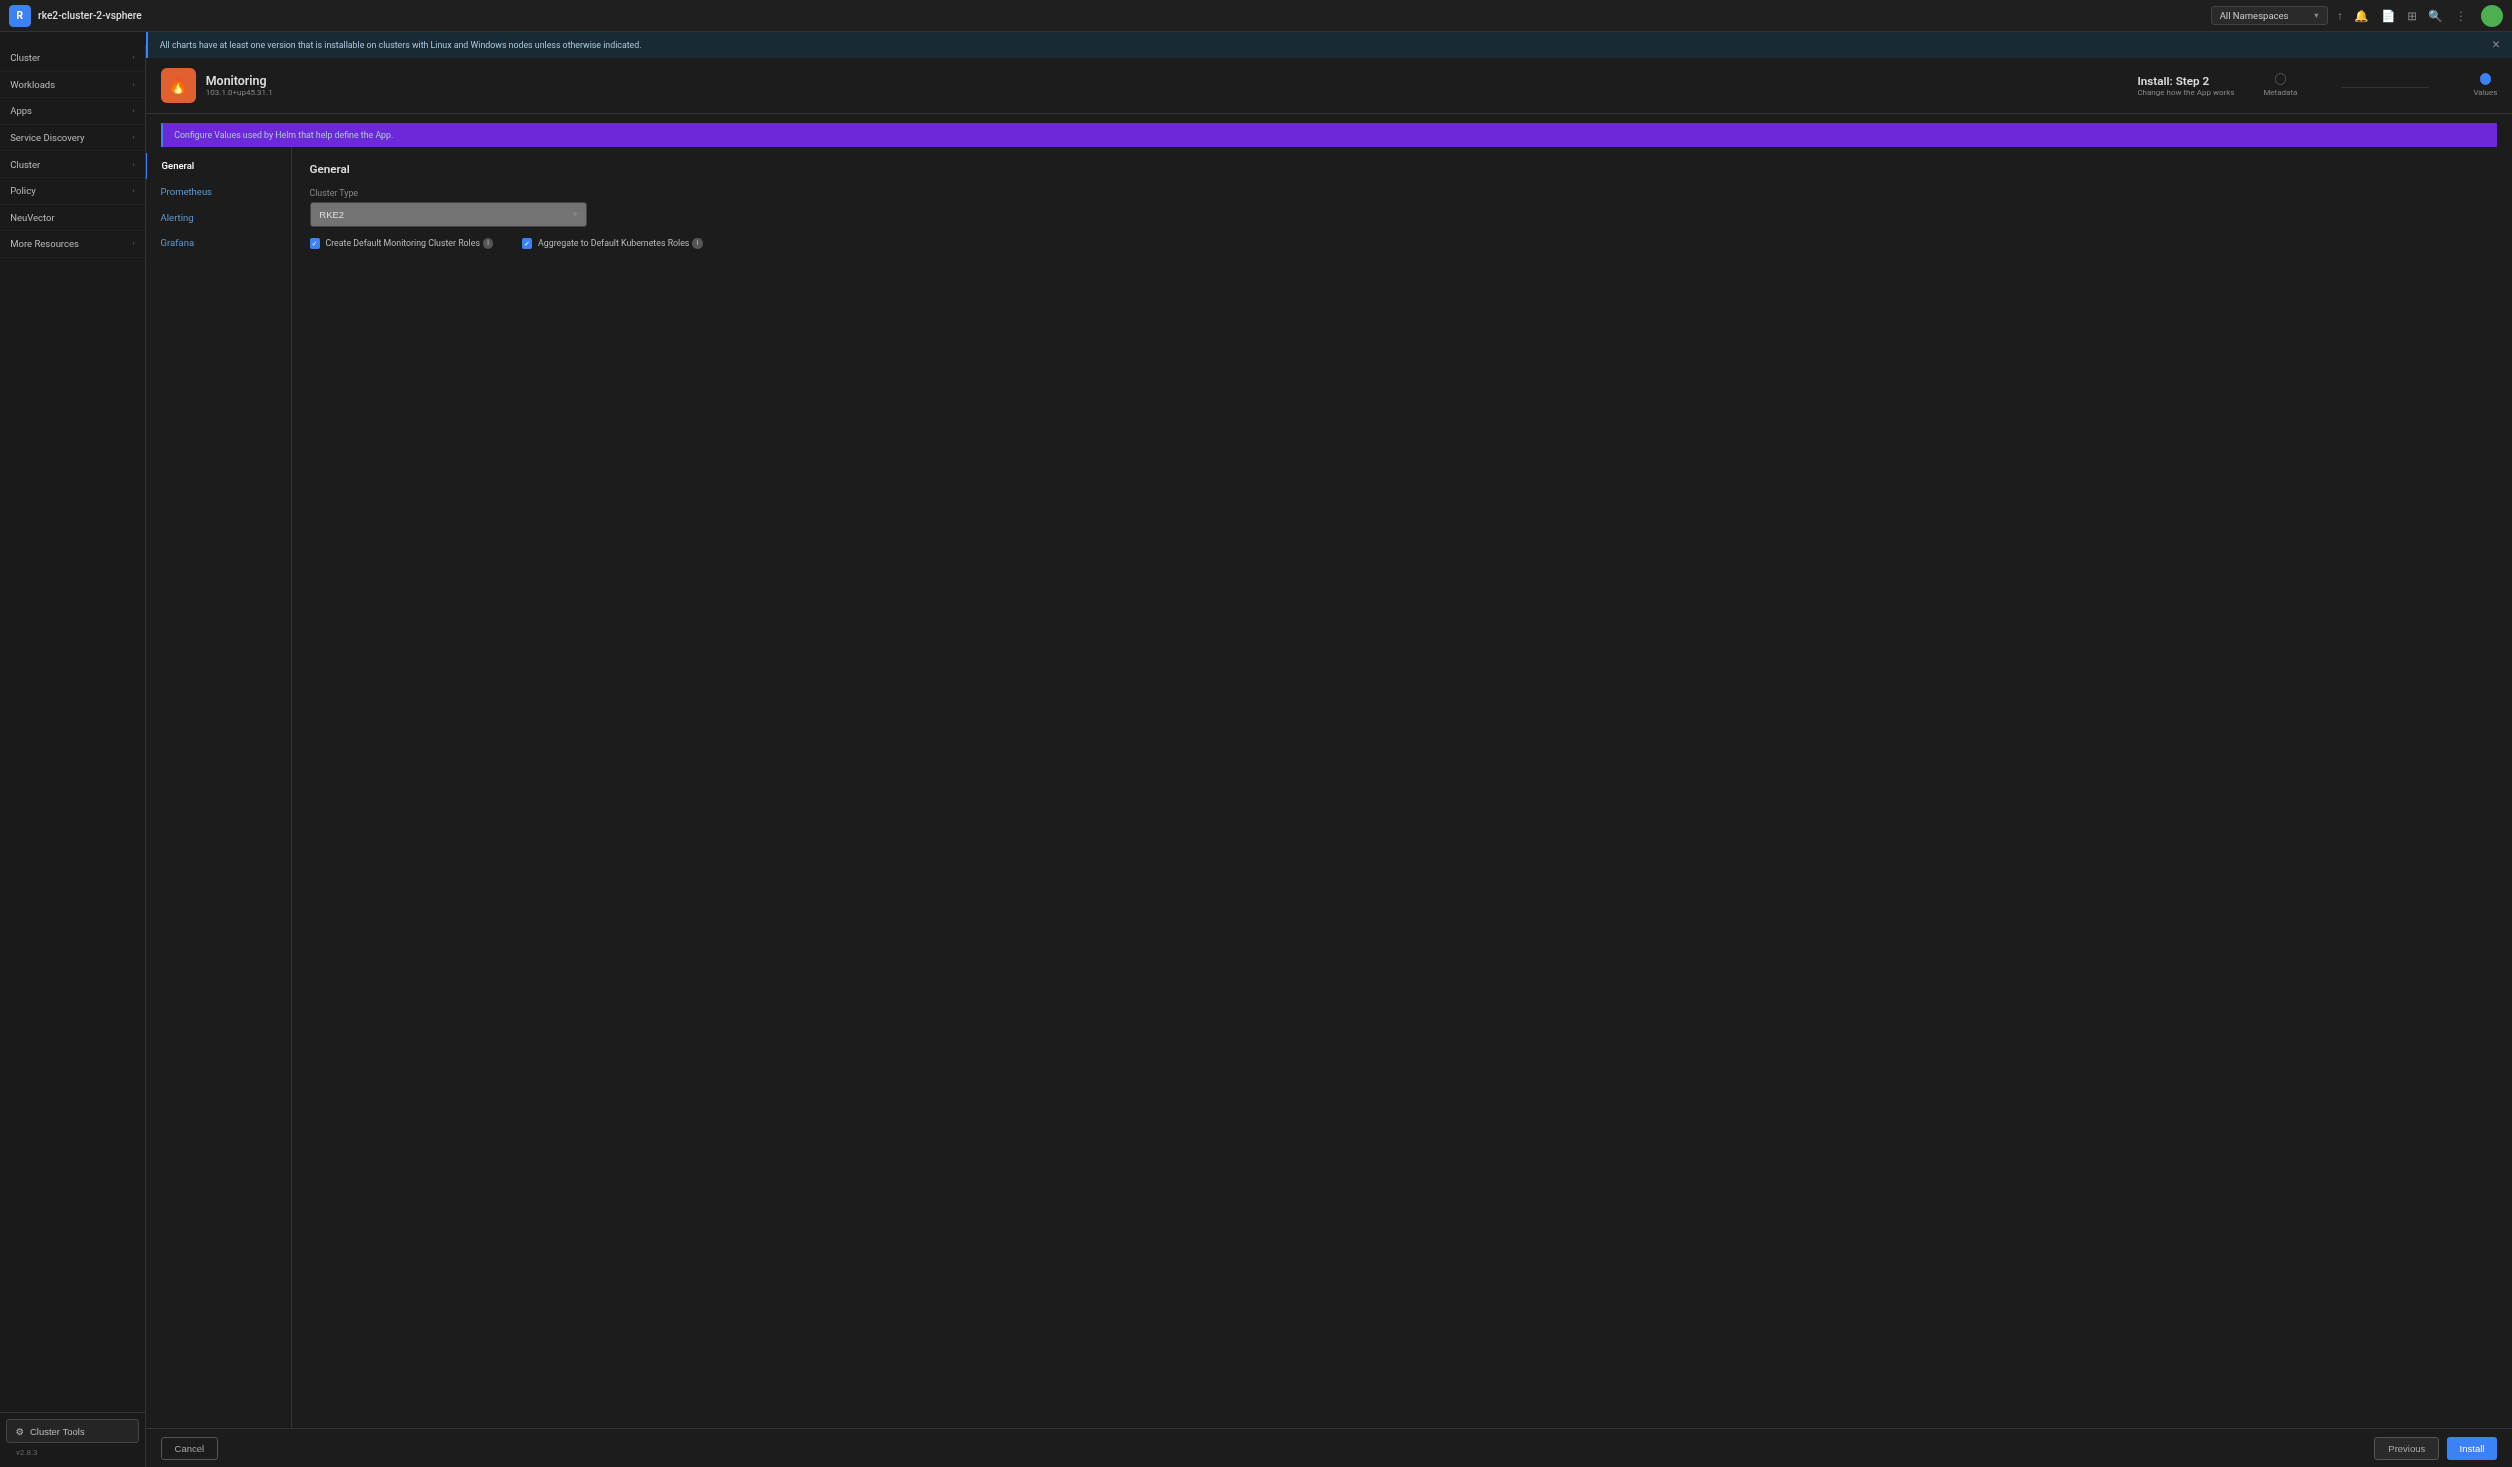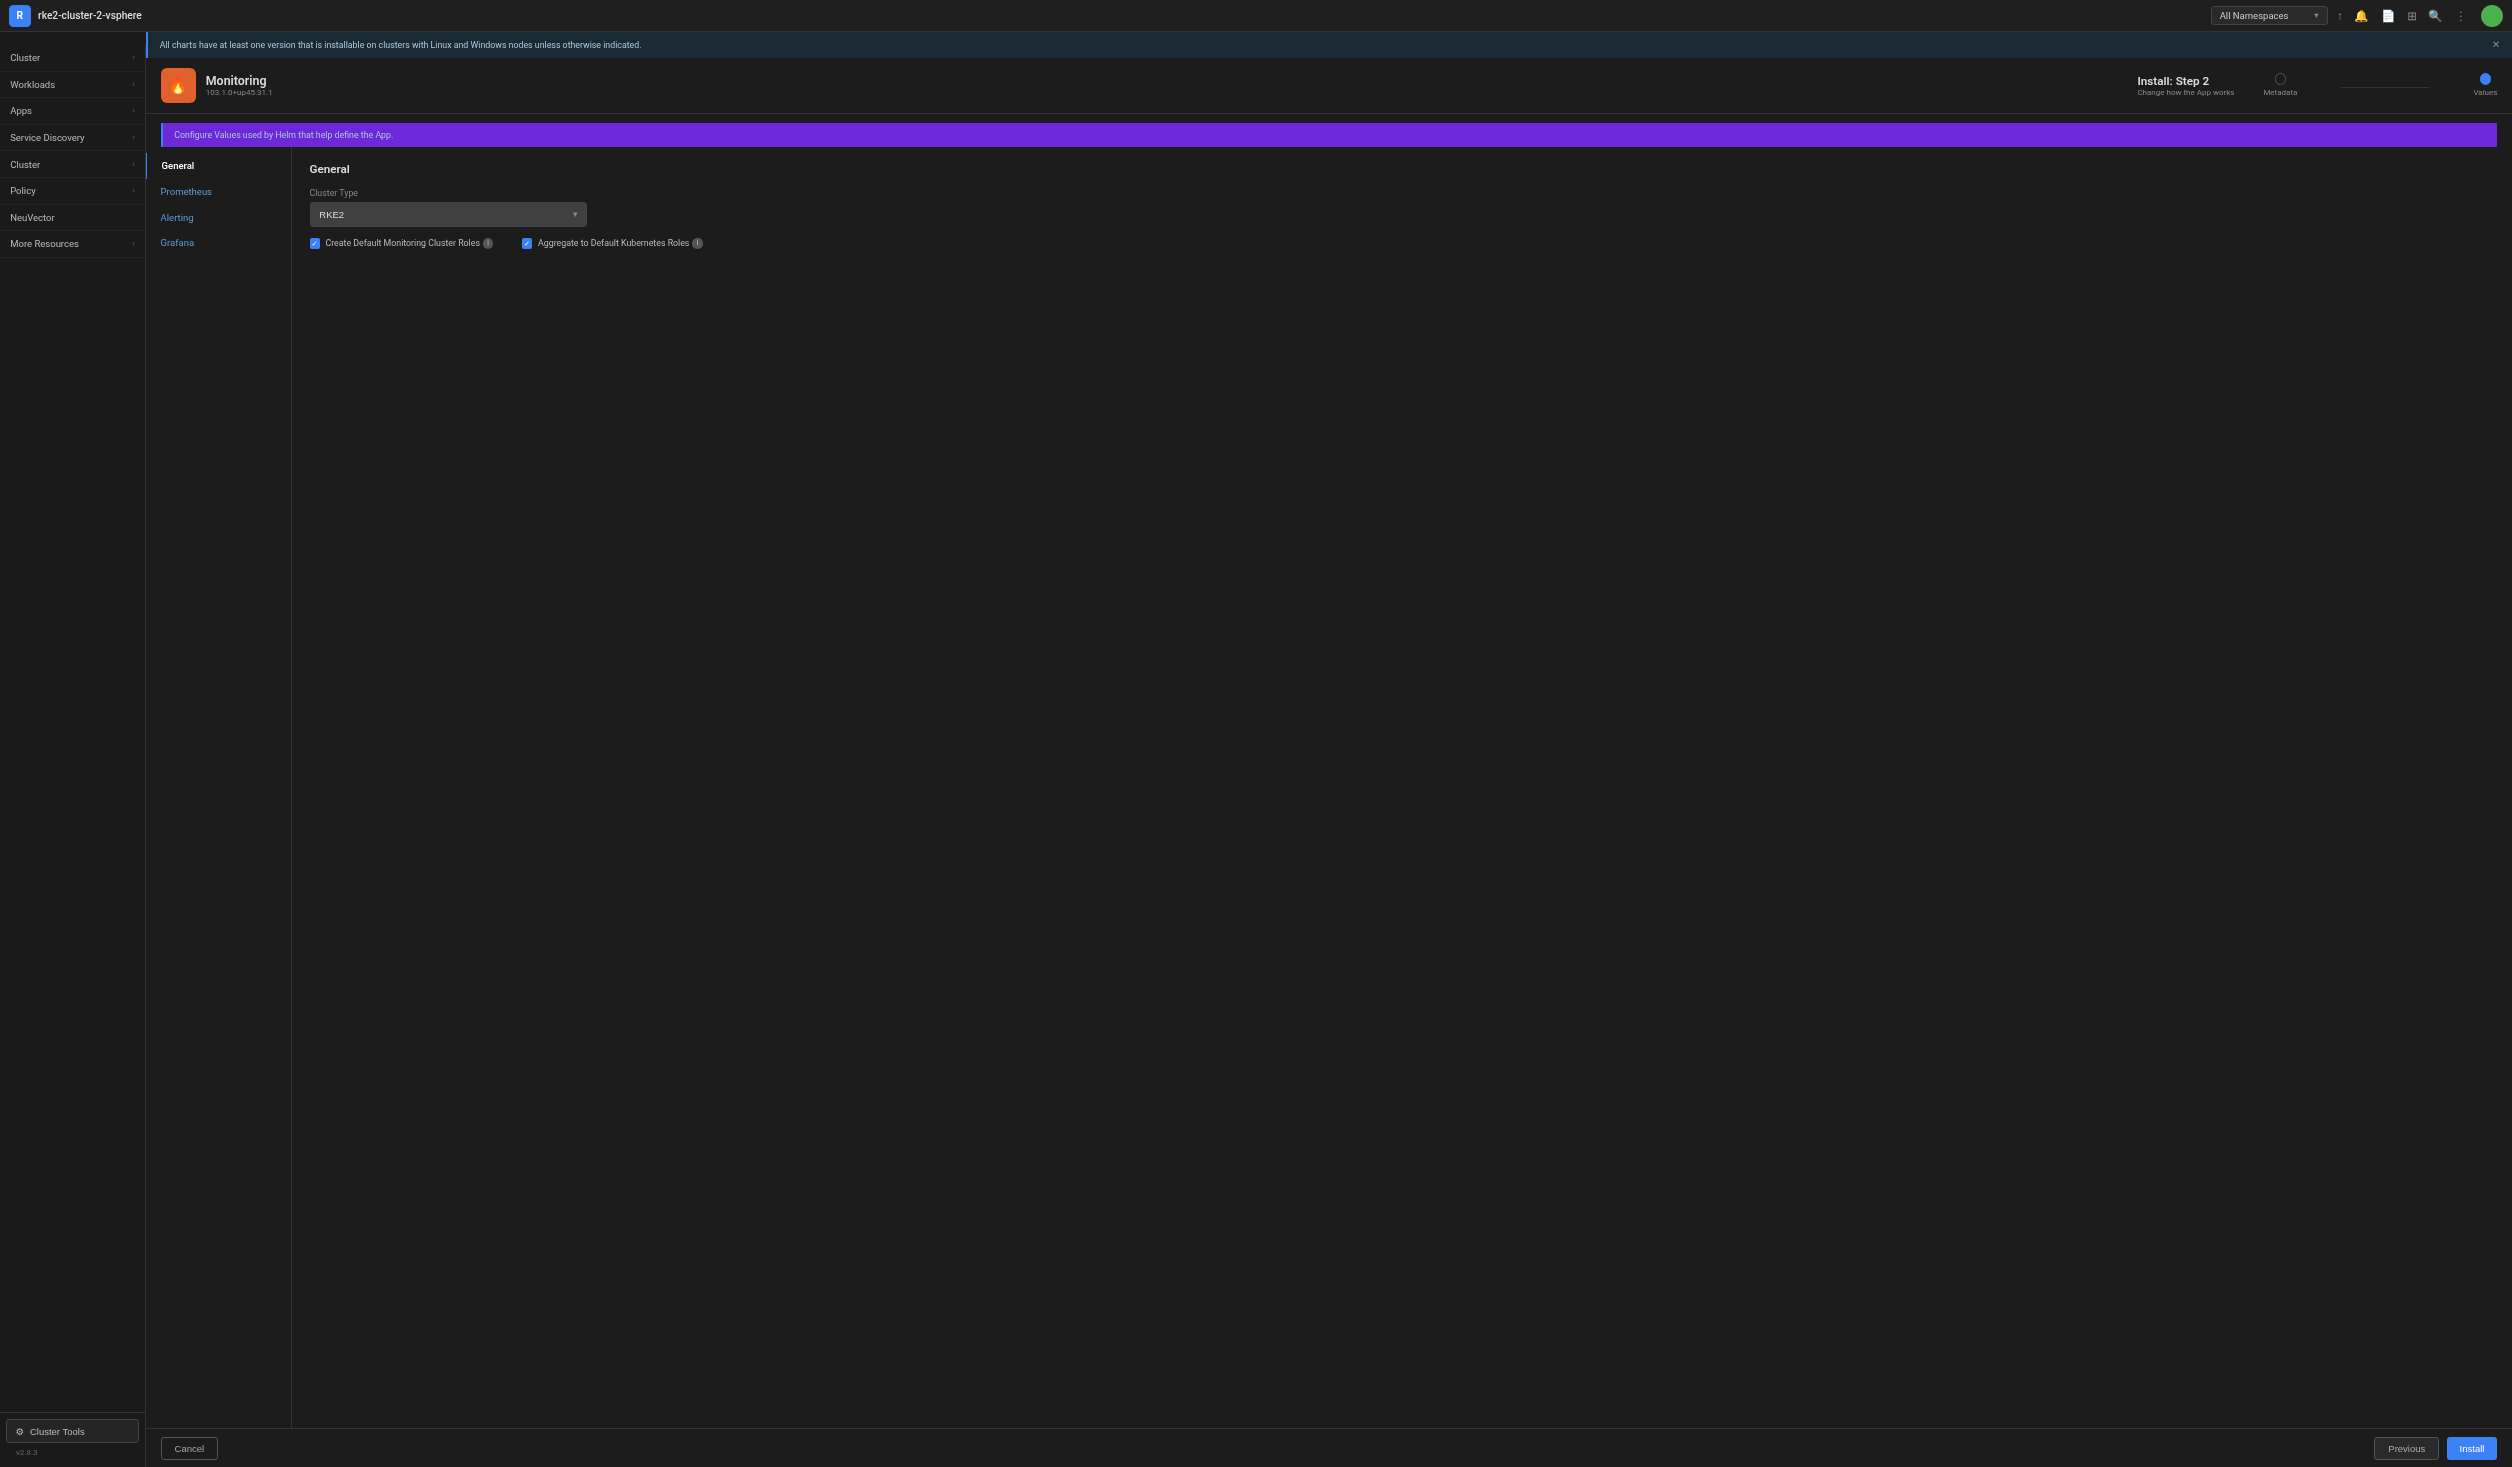--- a/index.html
+++ b/index.html
@@ -317,21 +317,21 @@
       margin-bottom: 4.4px;
       display: block;
     }
     .select-wrapper {
       position: relative;
       width: 277px;
     }
     .select-field {
       width: 100%;
       padding: 5.8px 23px 5.8px 8.8px;
-      background: #404040;
+      background: #737373;
       border: 0.7px solid #444;
       border-radius: 2.9px;
       color: #ddd;
       font-size: 9.5px;
       cursor: pointer;
       appearance: none;
     }
     .select-chevron {
       position: absolute;
       right: 7.3px;

